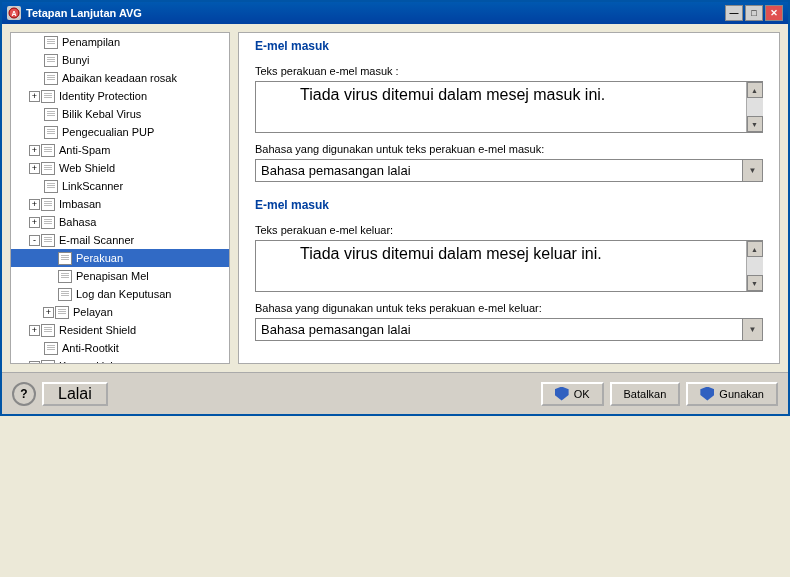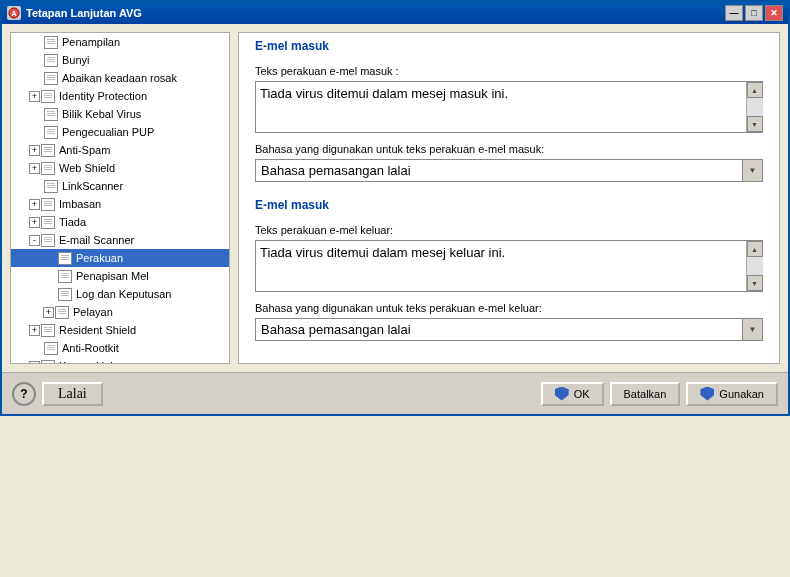--- a/index.html
+++ b/index.html
@@ -137,23 +137,24 @@
       position: relative;
       border: 1px solid #888;
       background: white;
       height: 52px;
       margin-bottom: 10px;
       display: flex;
     }
     .text-area-content {
       flex: 1;
       padding: 4px;
-      font-size: 13px;
+      font-size: 16px;
       color: #000;
       overflow: hidden;
+      margin-left: 40px;
     }
     .scrollbar-v {
       width: 16px;
       background: #e0e0e0;
       border-left: 1px solid #aaa;
       display: flex;
       flex-direction: column;
       align-items: center;
     }
     .scroll-arrow {
@@ -224,22 +225,22 @@
       font-size: 12px;
       cursor: pointer;
       color: #000;
     }
     .btn {
       height: 24px;
       padding: 0 14px;
       background: #d4d0c8;
       border: 2px outset #fff;
       cursor: pointer;
-      font-size: 14px;
-      font-family: Liberation Serif, serif;
+      font-size: 16px;
+      font-family: Liberation Sans, sans-serif;
       display: flex;
       align-items: center;
       gap: 5px;
     }
     .bottom-right {
       margin-left: auto;
       display: flex;
       align-items: center;
       gap: 6px;
     }
@@ -379,21 +380,21 @@
           </span>
           <span>Imbasan</span>
         </div>
         <div class="tree-item indent-1">
           <span class="expander" style="border: 1px solid rgb(136, 136, 136); width: 11px; height: 11px; font-size: 9px; display: inline-flex; align-items: center; justify-content: center; background: white; color: rgb(0, 0, 0);">+</span>
           <span class="node-icon">
             <div style="width: 14px; height: 13px; background: white; border: 1px solid rgb(136, 136, 136); position: relative;">
               <div style="position:absolute;top:2px;left:2px;right:2px;height:1px;background:#bbb;box-shadow:0 2px 0 #bbb,0 4px 0 #bbb;"></div>
             </div>
           </span>
-          <span>Tiada</span>
+          <span>Bahasa</span>
         </div>
         <div class="tree-item indent-1">
           <span class="expander" style="border: 1px solid rgb(136, 136, 136); width: 11px; height: 11px; font-size: 9px; display: inline-flex; align-items: center; justify-content: center; background: white; color: rgb(0, 0, 0);">-</span>
           <span class="node-icon">
             <div style="width: 14px; height: 13px; background: white; border: 1px solid rgb(136, 136, 136); position: relative;">
               <div style="position:absolute;top:2px;left:2px;right:2px;height:1px;background:#bbb;box-shadow:0 2px 0 #bbb,0 4px 0 #bbb;"></div>
             </div>
           </span>
           <span>E-mail Scanner</span>
         </div>

